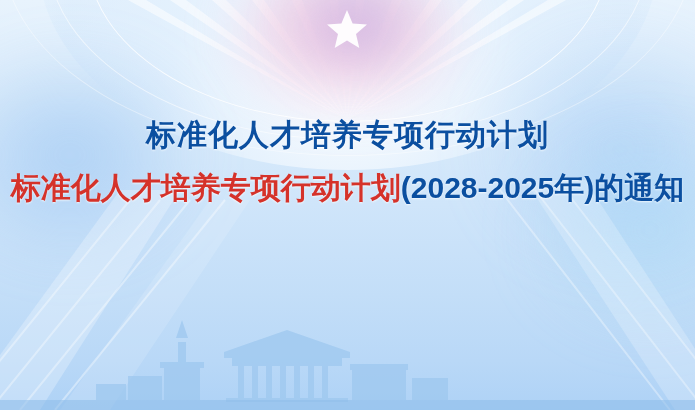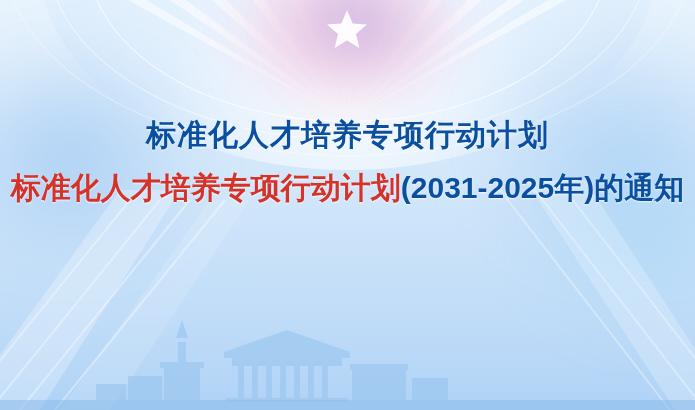--- a/index.html
+++ b/index.html
@@ -231,17 +231,17 @@
 
       <rect x="128" y="86" width="34" height="24"></rect>
       <rect x="96" y="94" width="30" height="16"></rect>
     </g>
     <rect x="0" y="110" width="695" height="10" fill="#8cbcea" opacity="0.55"></rect>
   </svg>
 
   <div class="content">
     <div class="title-line1">标准化人才培养专项行动计划</div>
     <div class="title-line2">
-      <span class="hl">标准化人才培养专项行动计划</span><span class="rest">(2031-2025年)的通知</span>
+      <span class="hl">标准化人才培养专项行动计划</span><span class="rest">(2028-2025年)的通知</span>
     </div>
   </div>
 
 </div>
 
 </body></html>

